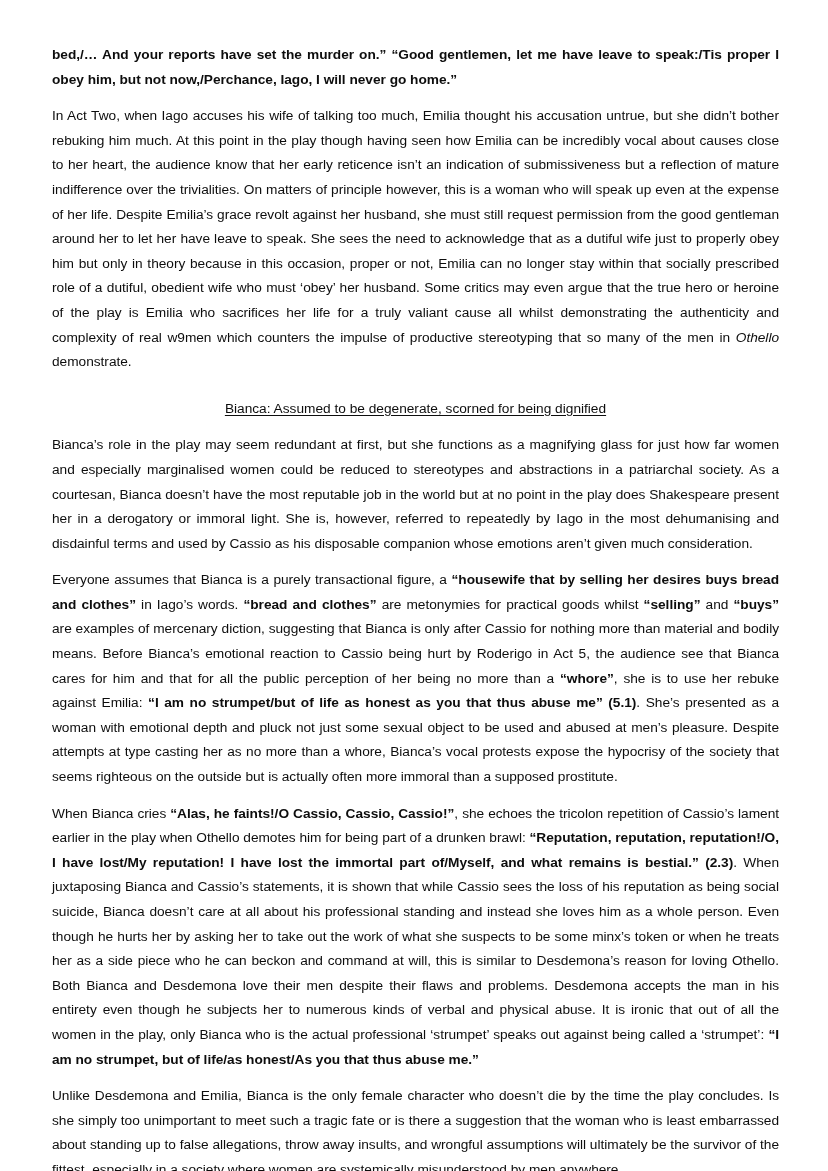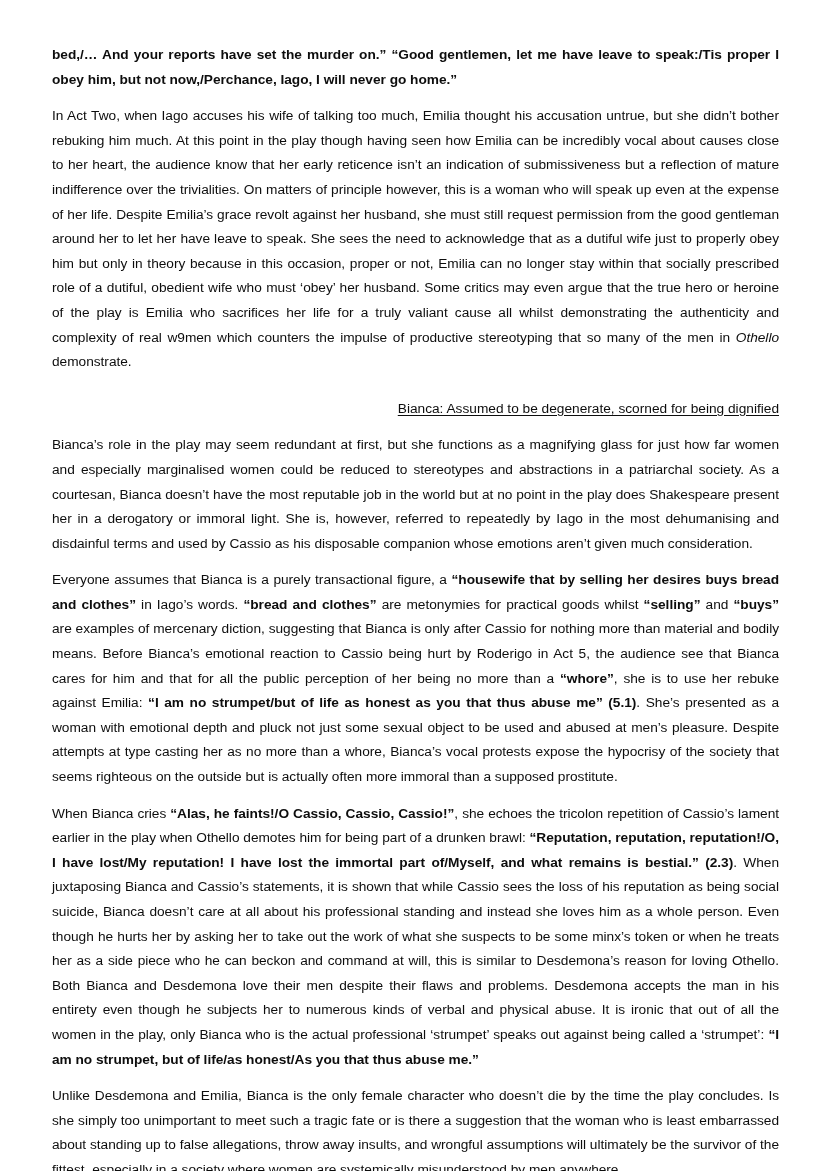--- a/index.html
+++ b/index.html
@@ -35,21 +35,21 @@
     letter-spacing: -0.02px;
     word-spacing: 0px;
     color: #0d0d0d;
     -webkit-font-smoothing: antialiased;
   }
   .para.lead { font-weight: bold; }
   .heading {
     margin: 0 0 12px 0;
     font-size: 13.7px;
     line-height: 24.6px;
-    text-align: right;
+    text-align: center;
     color: #0d0d0d;
   }
   .heading .u {
     text-decoration: underline;
     text-underline-offset: 2px;
   }
   .spacer-sm { height: 10px; }
   b, strong { font-weight: bold; }
   i, em { }
 </style>

